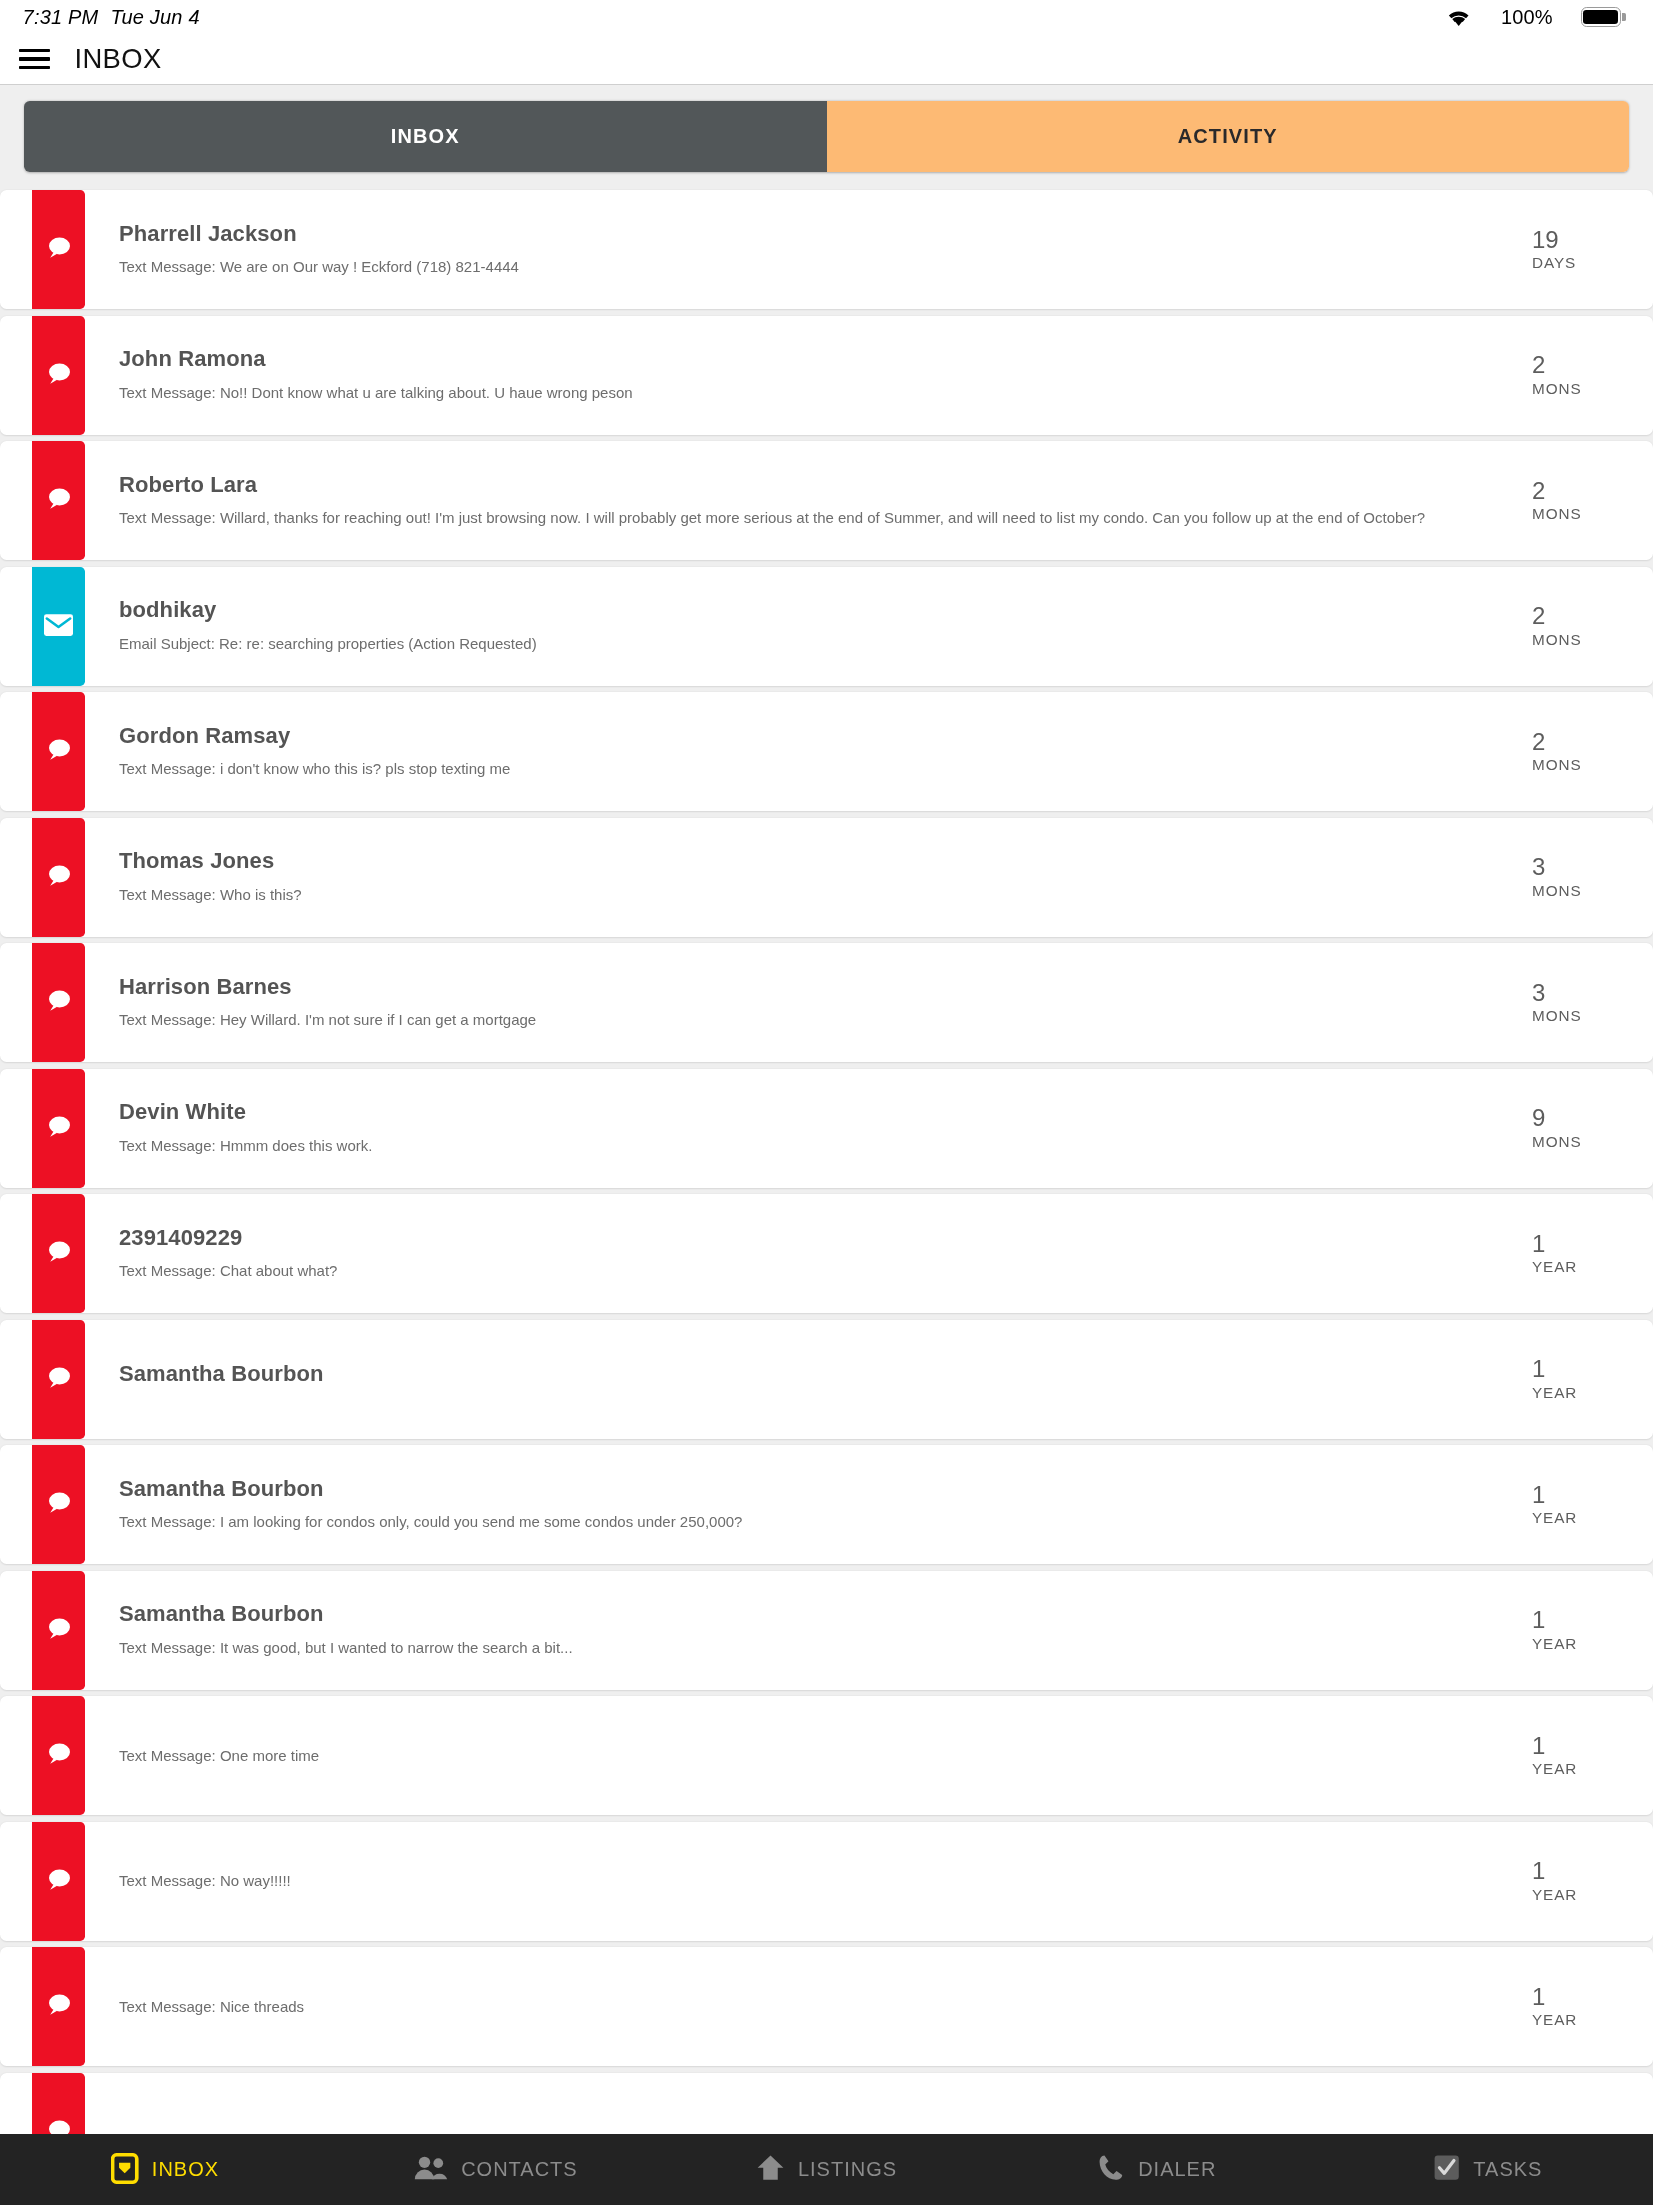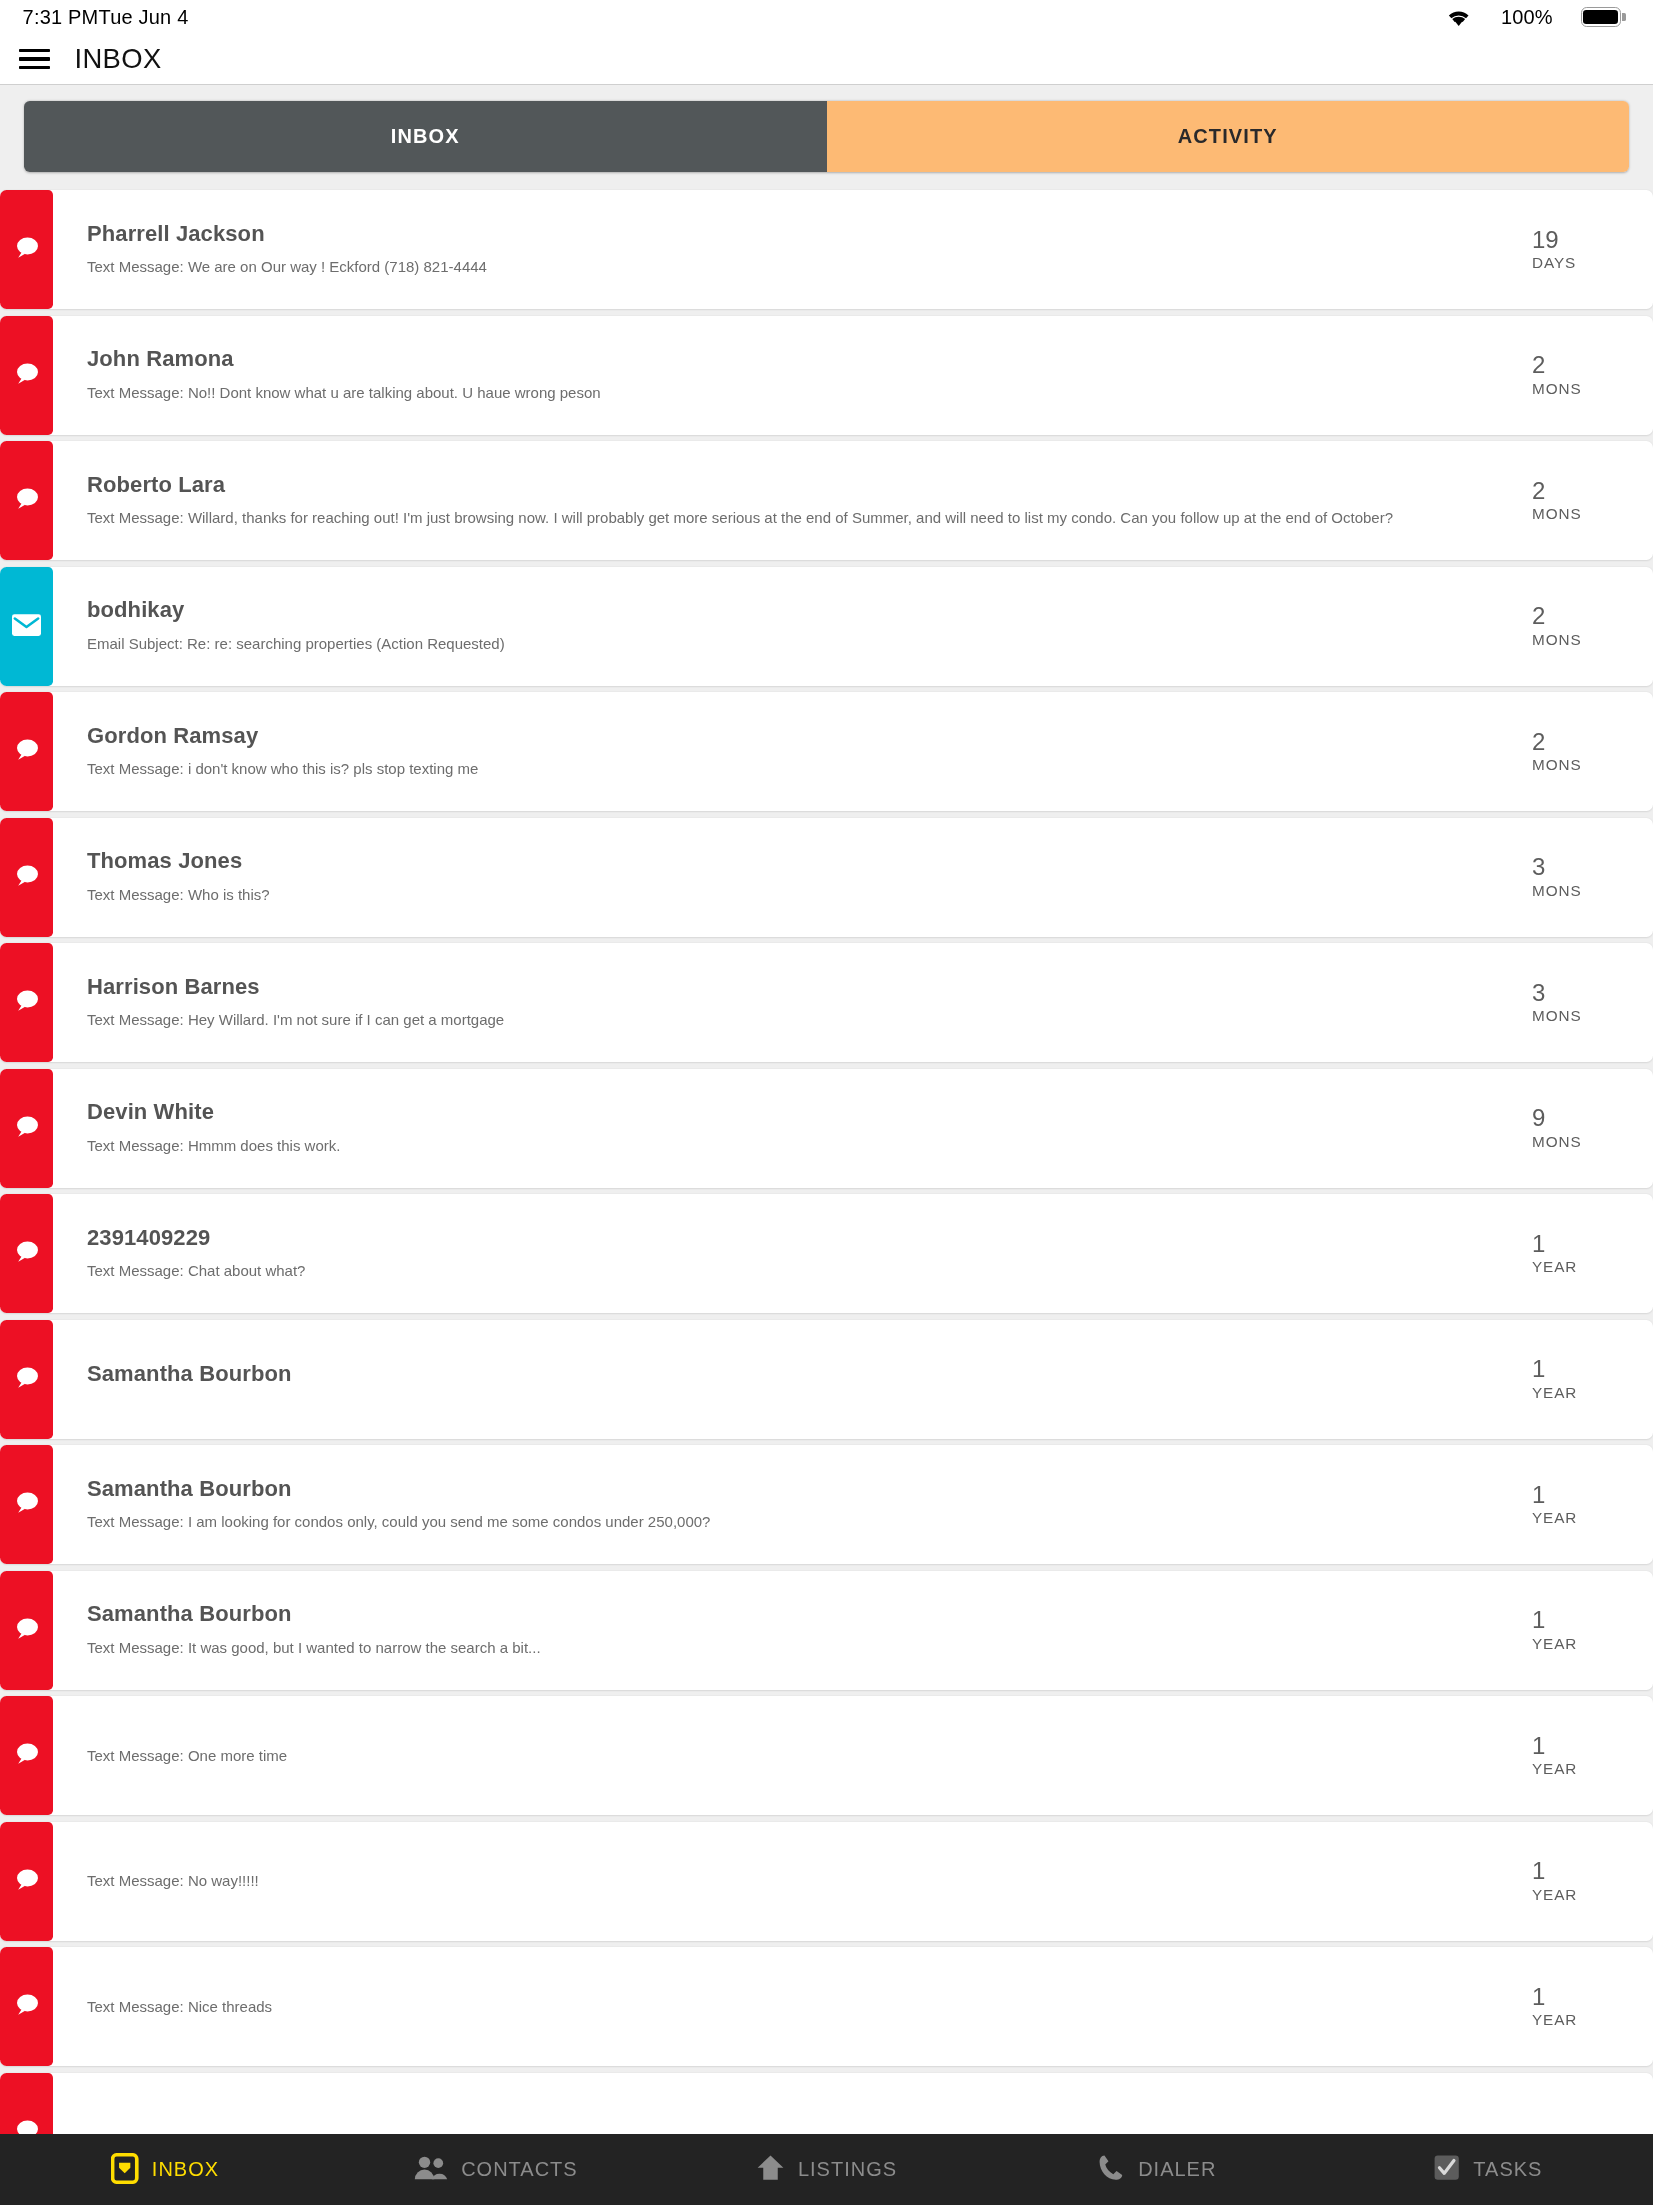--- a/index.html
+++ b/index.html
@@ -13,21 +13,21 @@
 
   
   #status-bar {
     height: 34px;
     display: flex;
     align-items: center;
     padding: 0 27.4px 0 22.6px;
     background: #ffffff;
     color: #000000;
   }
-  #status-left { display: flex; align-items: baseline; gap: 0; }
+  #status-left { display: flex; align-items: baseline; gap: 12px; font-style: italic; }
   .status-text { font-size: 20px; font-weight: 500; letter-spacing: 0.2px; color:#000; }
   #status-right { margin-left: auto; display: flex; align-items: center; gap: 28px; }
   .wifi-ic { display:block; }
   .batt-wrap { display:flex; align-items:center; }
   .batt-body {
     width: 40px; height: 20px; border: 1.6px solid #9a9a9a; border-radius: 5.7px;
     padding: 1.6px; display:flex;
   }
   .batt-fill { flex: 1; background: #000; border-radius: 3.2px; }
   .batt-cap { width: 3.2px; height: 7.3px; background: #9a9a9a; border-radius: 0 1.6px 1.6px 0; margin-left: 1.6px; }
@@ -79,20 +79,21 @@
   #message-list { margin-top: 18px; }
   .row {
     display: flex;
     background: #ffffff;
     border-radius: 6.5px;
     margin: 0 0 6.5px 0;
     box-shadow: 0 0.8px 1.6px rgba(0,0,0,.10);
     overflow: hidden;
     cursor: pointer;
     min-height: 119px;
+    padding-left: 32px;
   }
   .row-accent {
     width: 53px;
     flex: 0 0 53px;
     display: flex;
     align-items: center;
     justify-content: center;
     border-top-right-radius: 4.8px;
     border-bottom-right-radius: 4.8px;
   }

